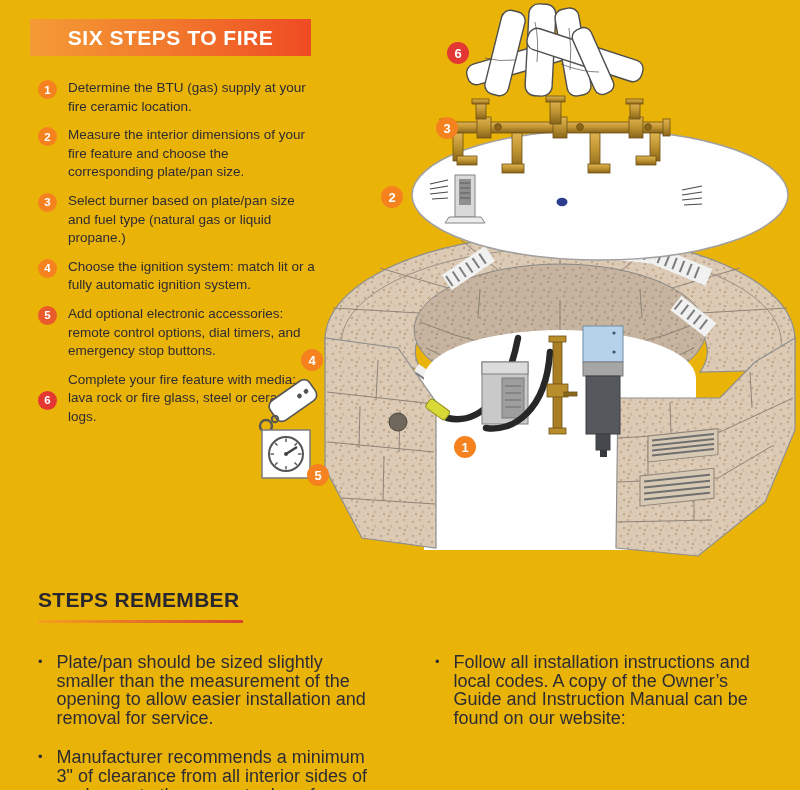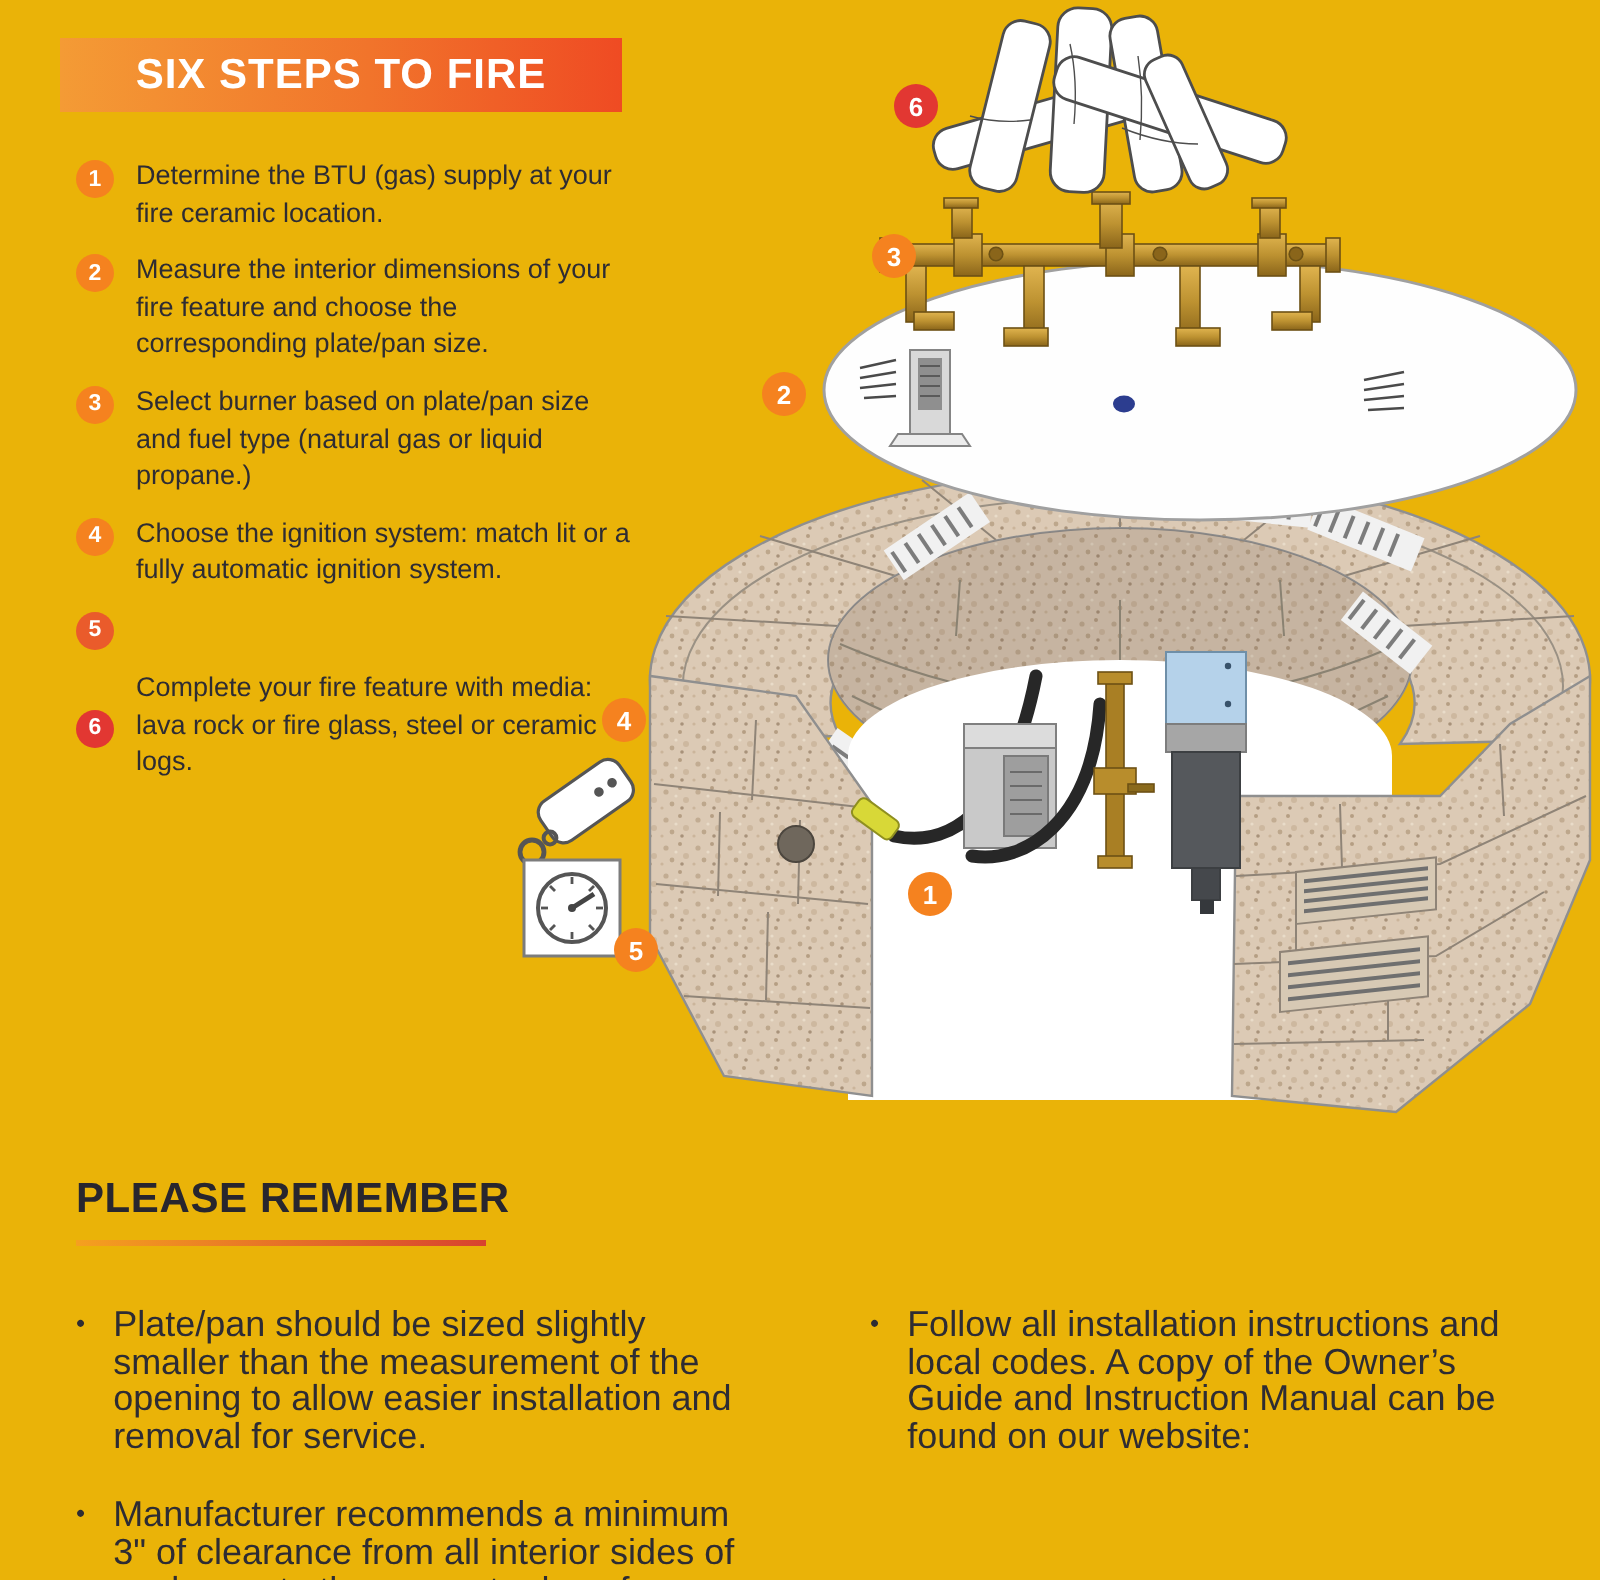--- a/index.html
+++ b/index.html
@@ -74,20 +74,21 @@
     <div class="step">
       <span class="num">3</span>
       <p>Select burner based on plate/pan size and fuel type (natural gas or liquid propane.)</p>
     </div>
     <div class="step">
       <span class="num">4</span>
       <p>Choose the ignition system: match lit or a fully automatic ignition system.</p>
     </div>
     <div class="step c5">
       <span class="num">5</span>
+      <p>Add optional electronic accessories: remote control options, dial timers, and emergency stop buttons.</p>
     </div>
     <div class="step c6">
       <span class="num">6</span>
       <p>Complete your fire feature with media: lava rock or fire glass, steel or ceramic logs.</p>
     </div>
   </div>
 
   <div class="diagram">
     <svg width="550" height="560" viewBox="0 0 550 560">
       <defs>
@@ -371,21 +372,21 @@
 
     <div class="callout red co6">6</div>
     <div class="callout co3">3</div>
     <div class="callout co2">2</div>
     <div class="callout co4">4</div>
     <div class="callout co5">5</div>
     <div class="callout co1">1</div>
   </div>
 
   <div class="remember">
-    <h2>PLEASE REMEMBER</h2>
+    <h2>STEPS REMEMBER</h2>
     <div class="rule"></div>
     <div class="cols">
       <div class="col">
         <div class="bullet">
           <p>Plate/pan should be sized slightly smaller than the measurement of the opening to allow easier installation and removal for service.</p>
         </div>
         <div class="bullet">
           <p>Manufacturer recommends a minimum 3" of clearance from all interior sides of enclosure to the nearest edge of burner to avoid damage to enclosure.</p>
         </div>
       </div>

